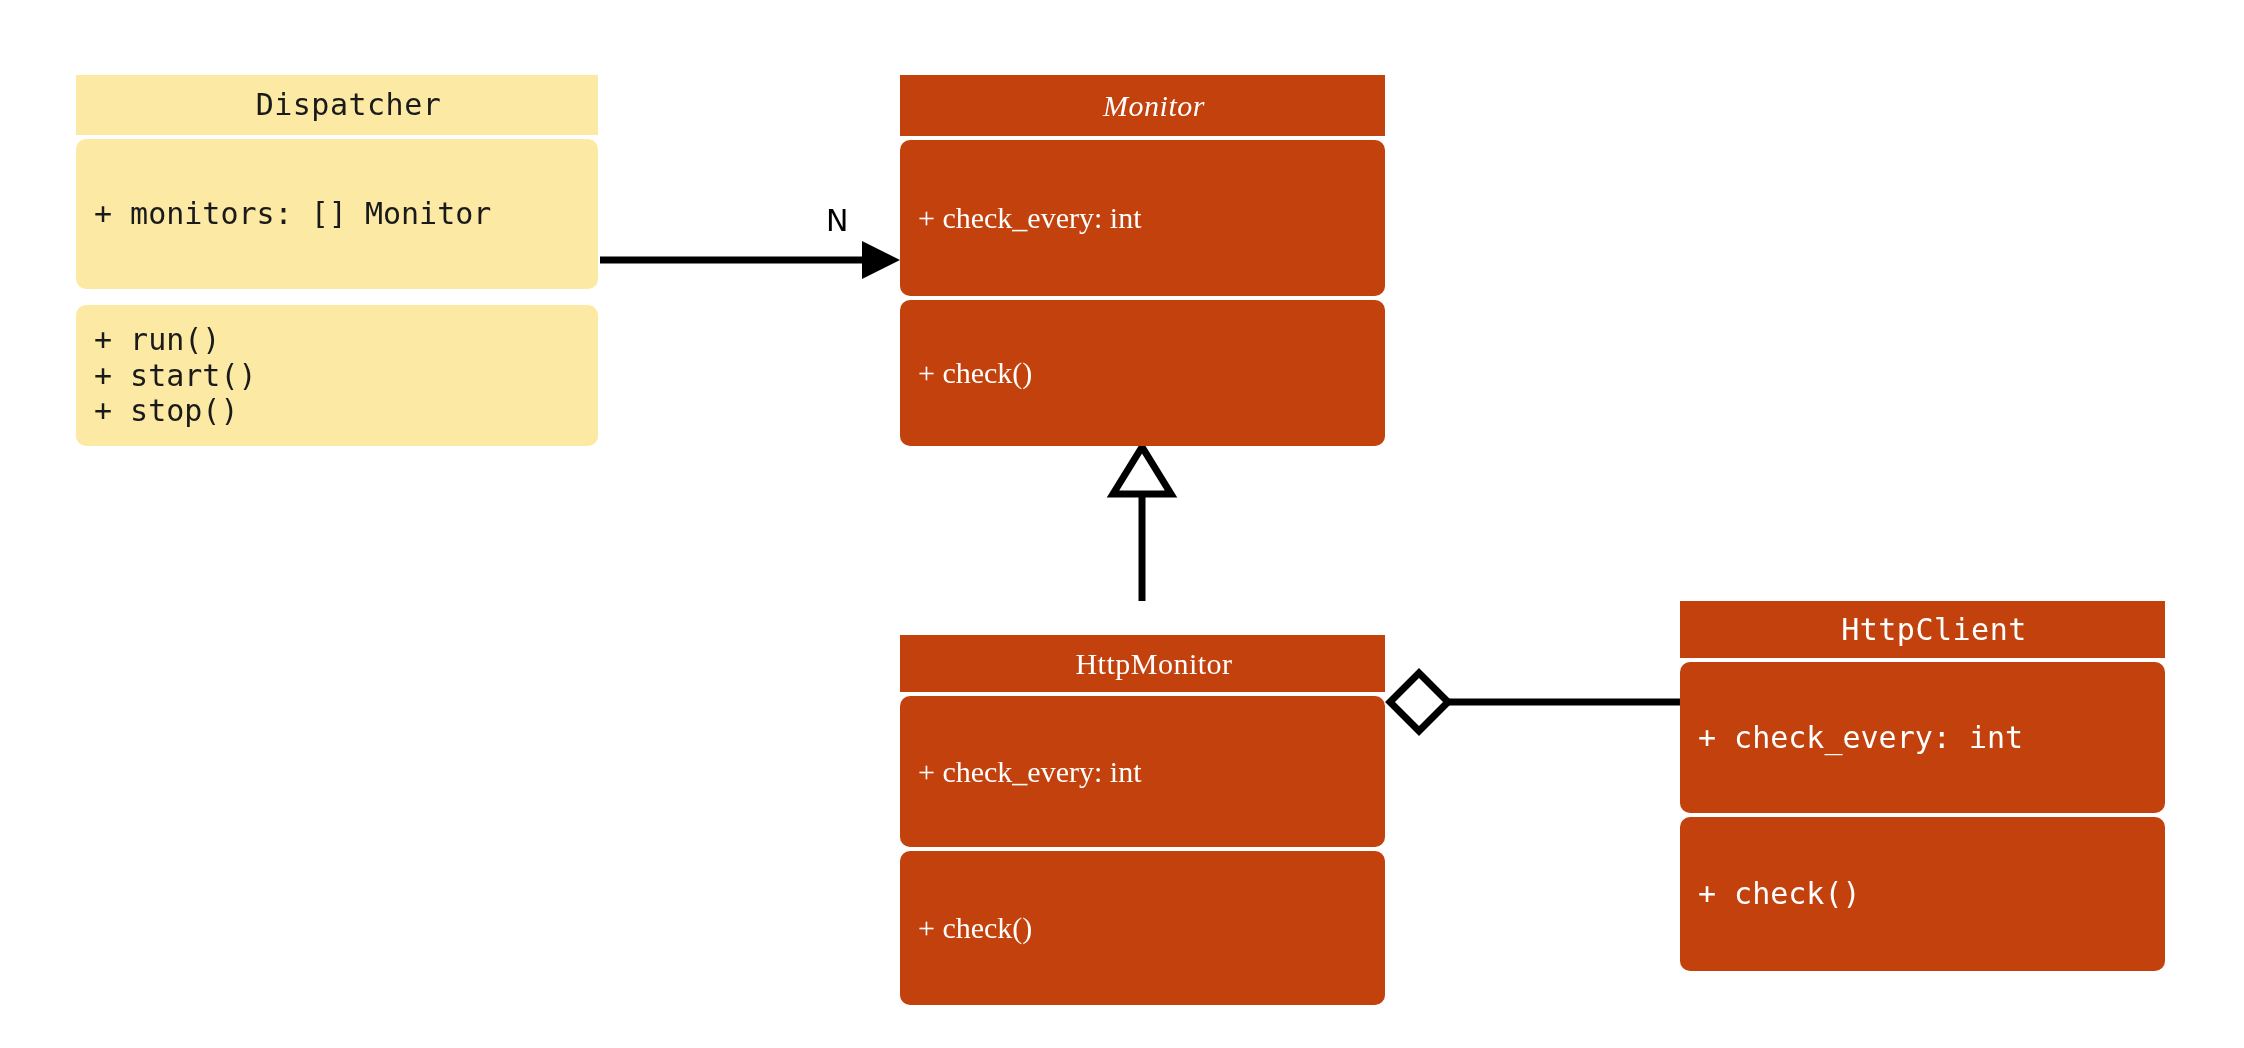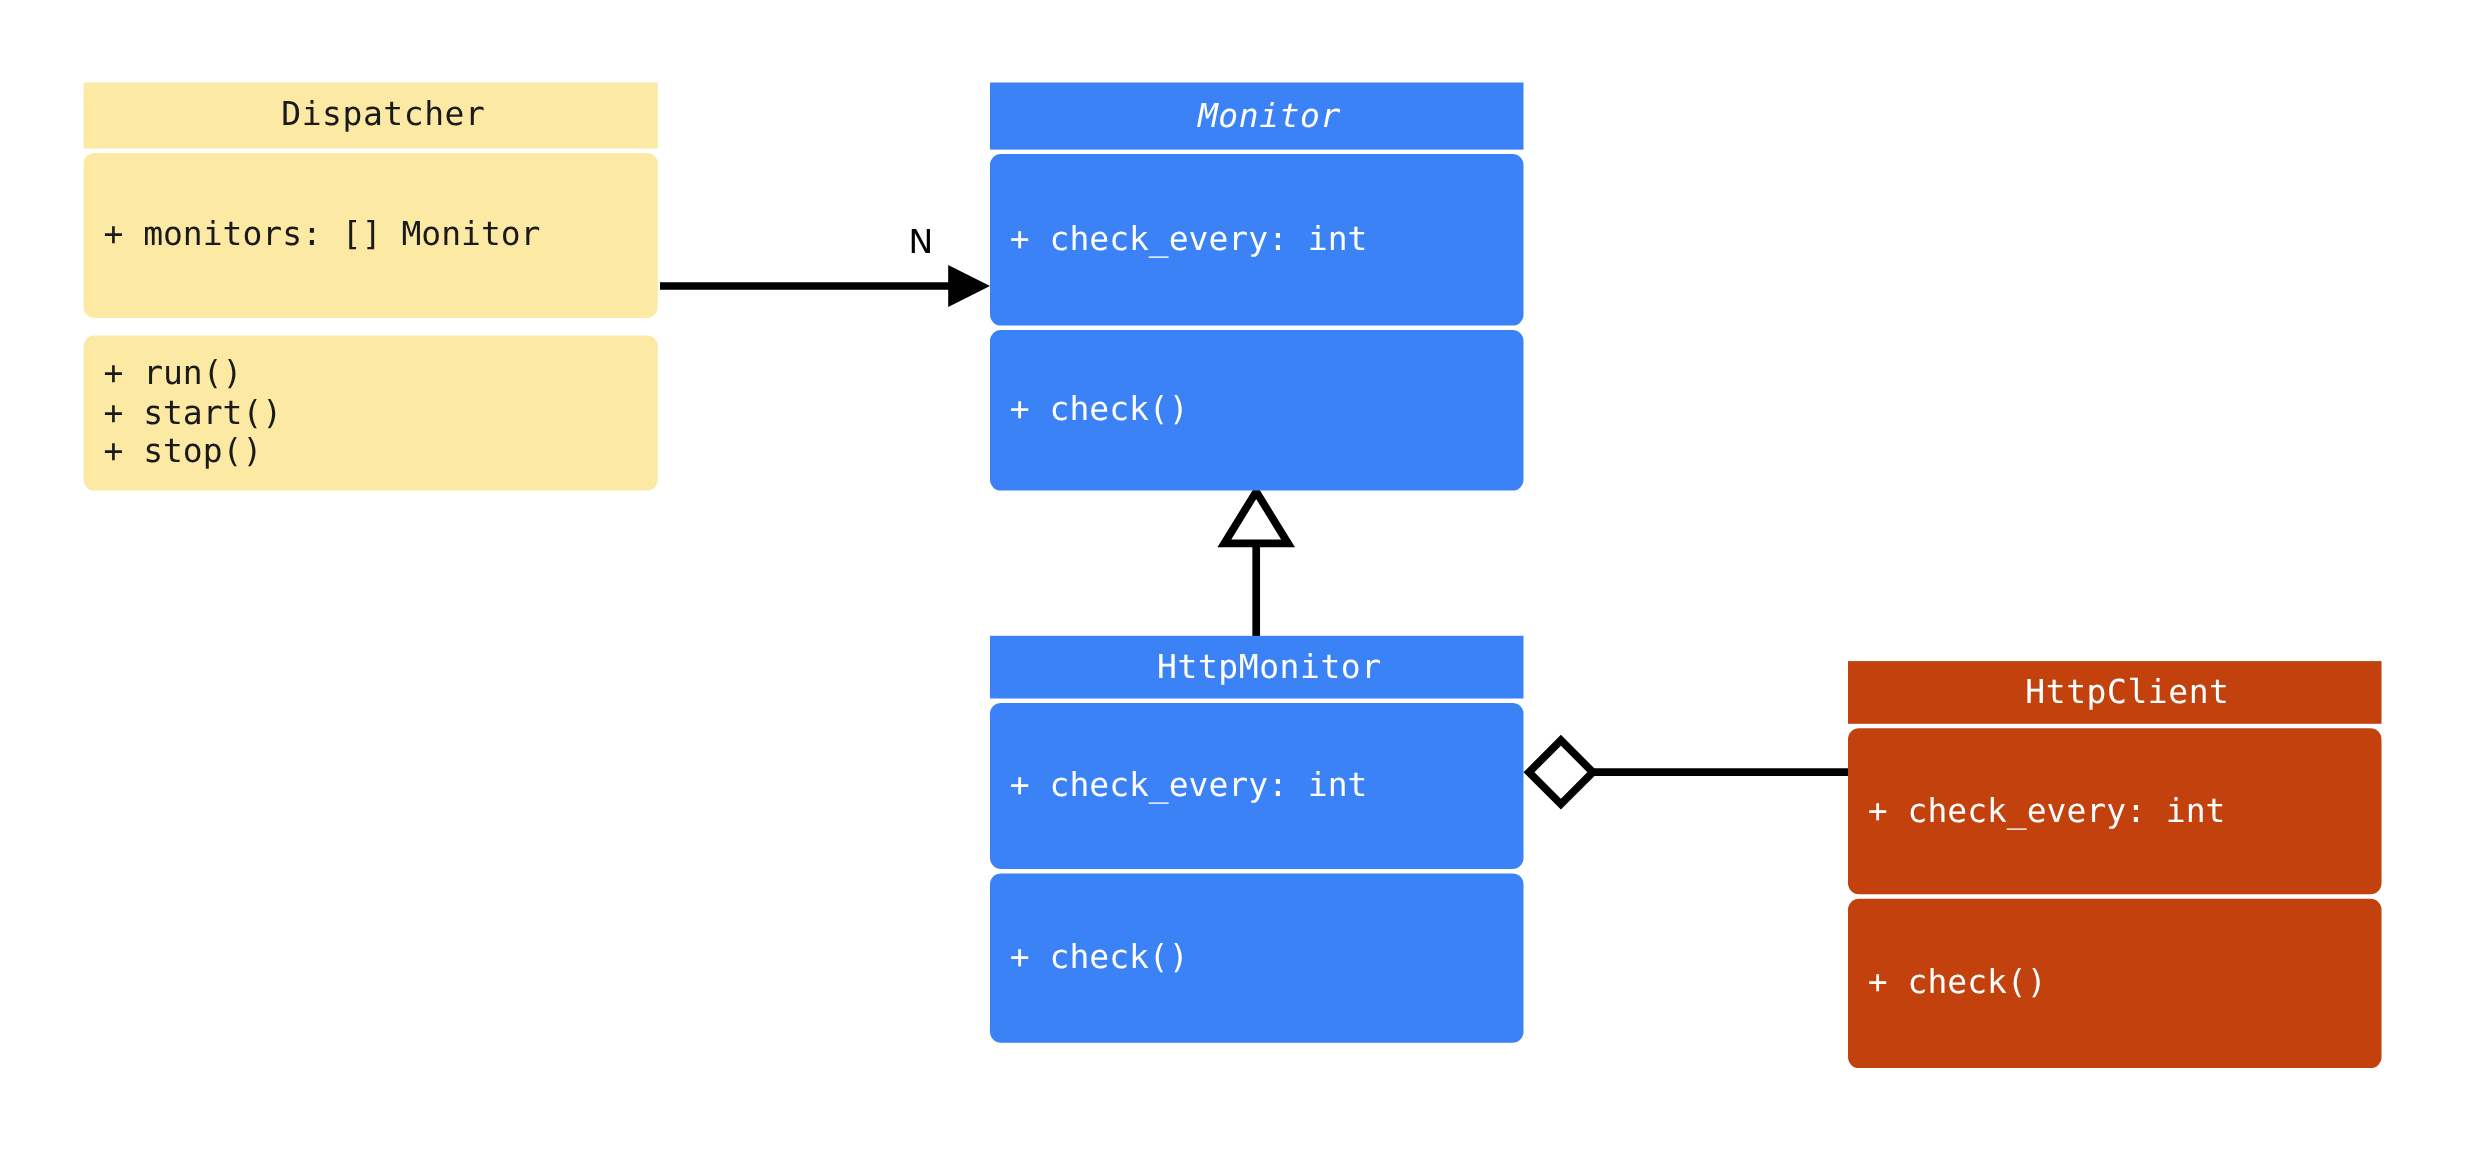--- a/index.html
+++ b/index.html
@@ -66,32 +66,32 @@
     font-size: 30px;
     line-height: 1.18;
     white-space: nowrap;
   }
 
   
   .theme-yellow .uml-compartment { background: #fce9a4; }
   .theme-yellow .uml-title-text,
   .theme-yellow .uml-member { color: #1a1a1a; }
 
-  .theme-blue .uml-compartment { background: #3b82f6; }
+  .theme-blue .uml-compartment { background: #c2410c; font-family: Liberation Serif, serif; }
   .theme-blue .uml-title-text,
   .theme-blue .uml-member { color: #ffffff; }
 
   .theme-green .uml-compartment { background: #c2410c; }
   .theme-green .uml-title-text,
   .theme-green .uml-member { color: #ffffff; }
 
   
   #class-dispatcher  { left: 76px;   top: 75px;  width: 522px; height: 371px; }
   #class-monitor     { left: 900px;  top: 75px;  width: 485px; height: 371px; }
-  #class-httpmonitor { left: 900px;  top: 578px; width: 485px; height: 370px; }
+  #class-httpmonitor { left: 900px;  top: 635px; width: 485px; height: 370px; }
   #class-httpclient  { left: 1680px; top: 601px; width: 485px; height: 370px; }
 
   
   #class-dispatcher .c-title   { height: 62px; }
   #class-dispatcher .c-attrs   { height: 155px; margin-top: 4px; }
   #class-dispatcher .c-methods { height: 146px; margin-top: 16px; }
 
   
   #class-monitor .c-title   { height: 61px; }
   #class-monitor .c-attrs   { height: 156px; margin-top: 4px; }

